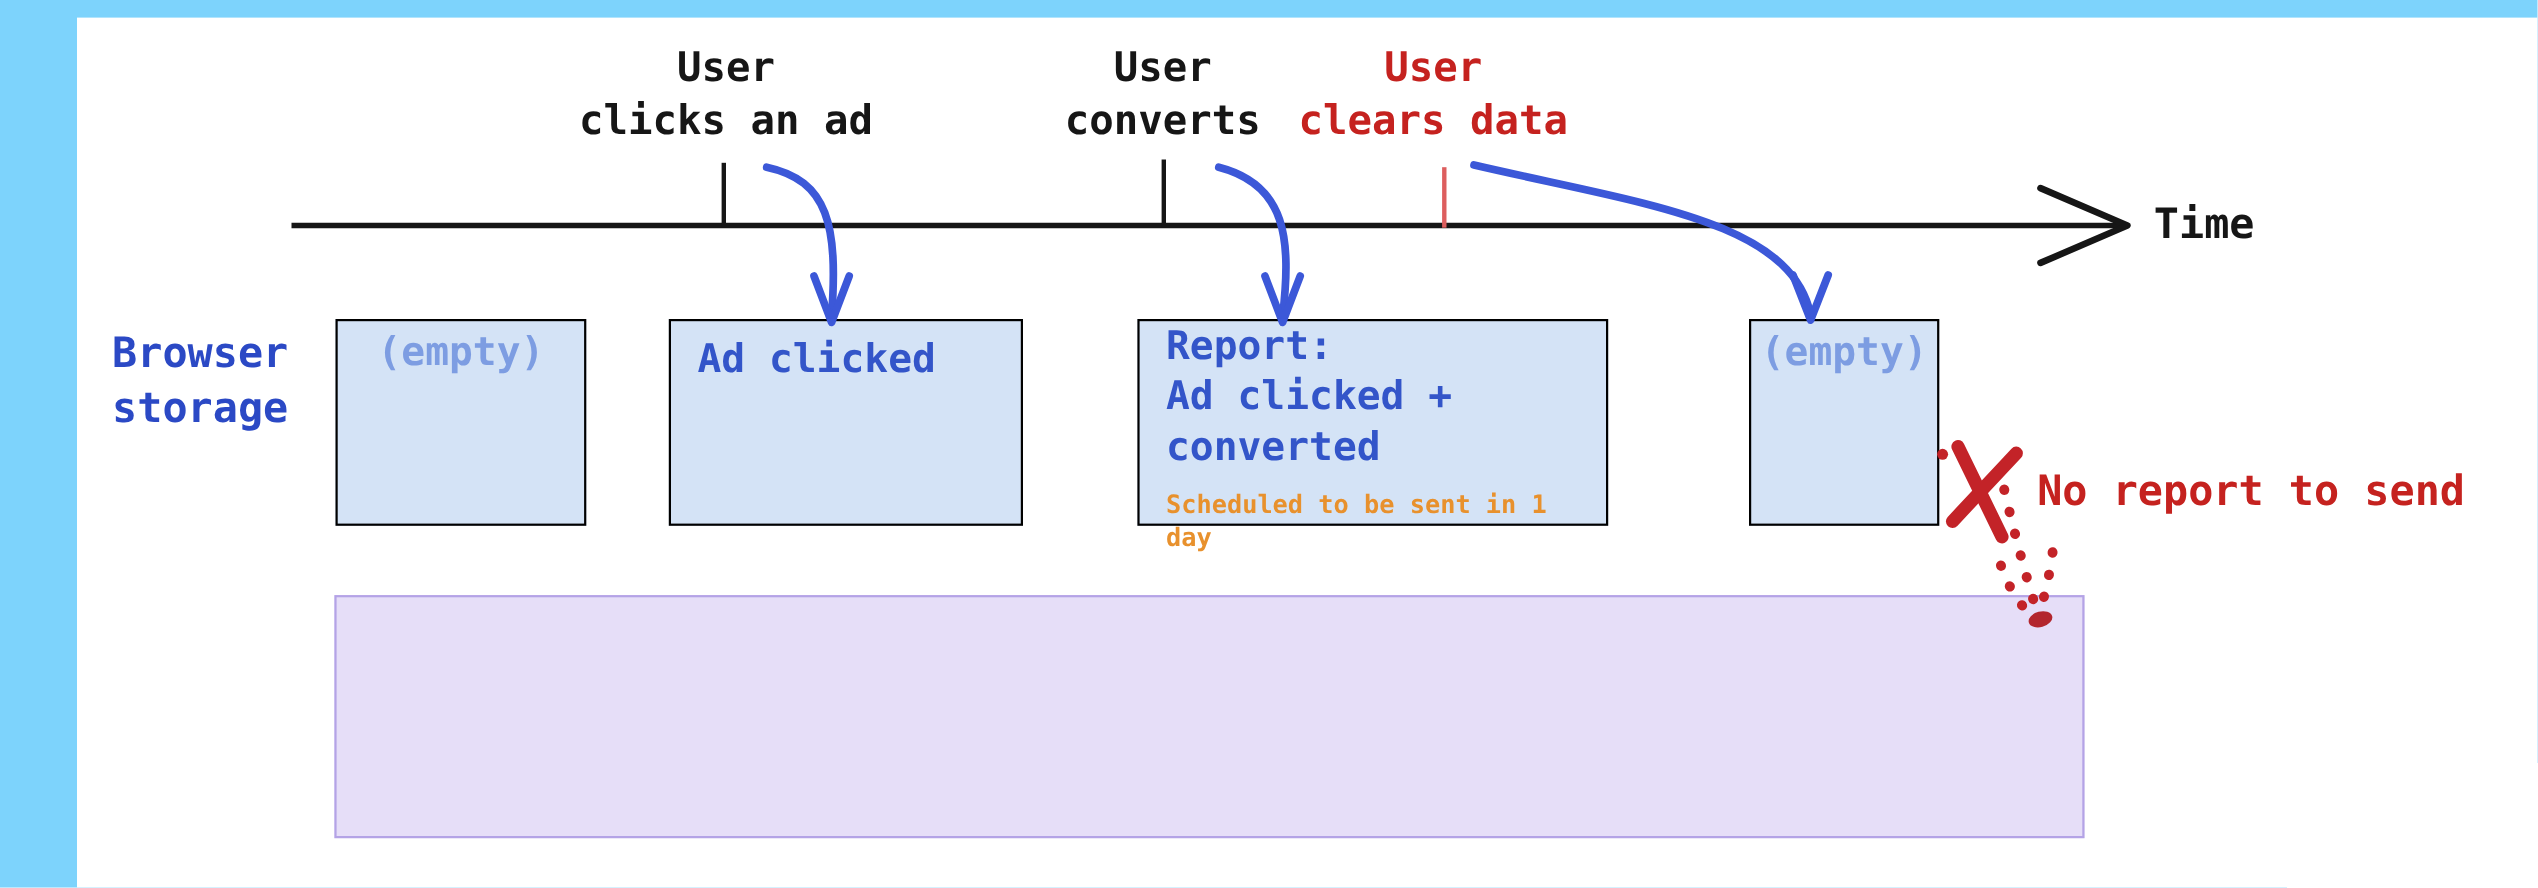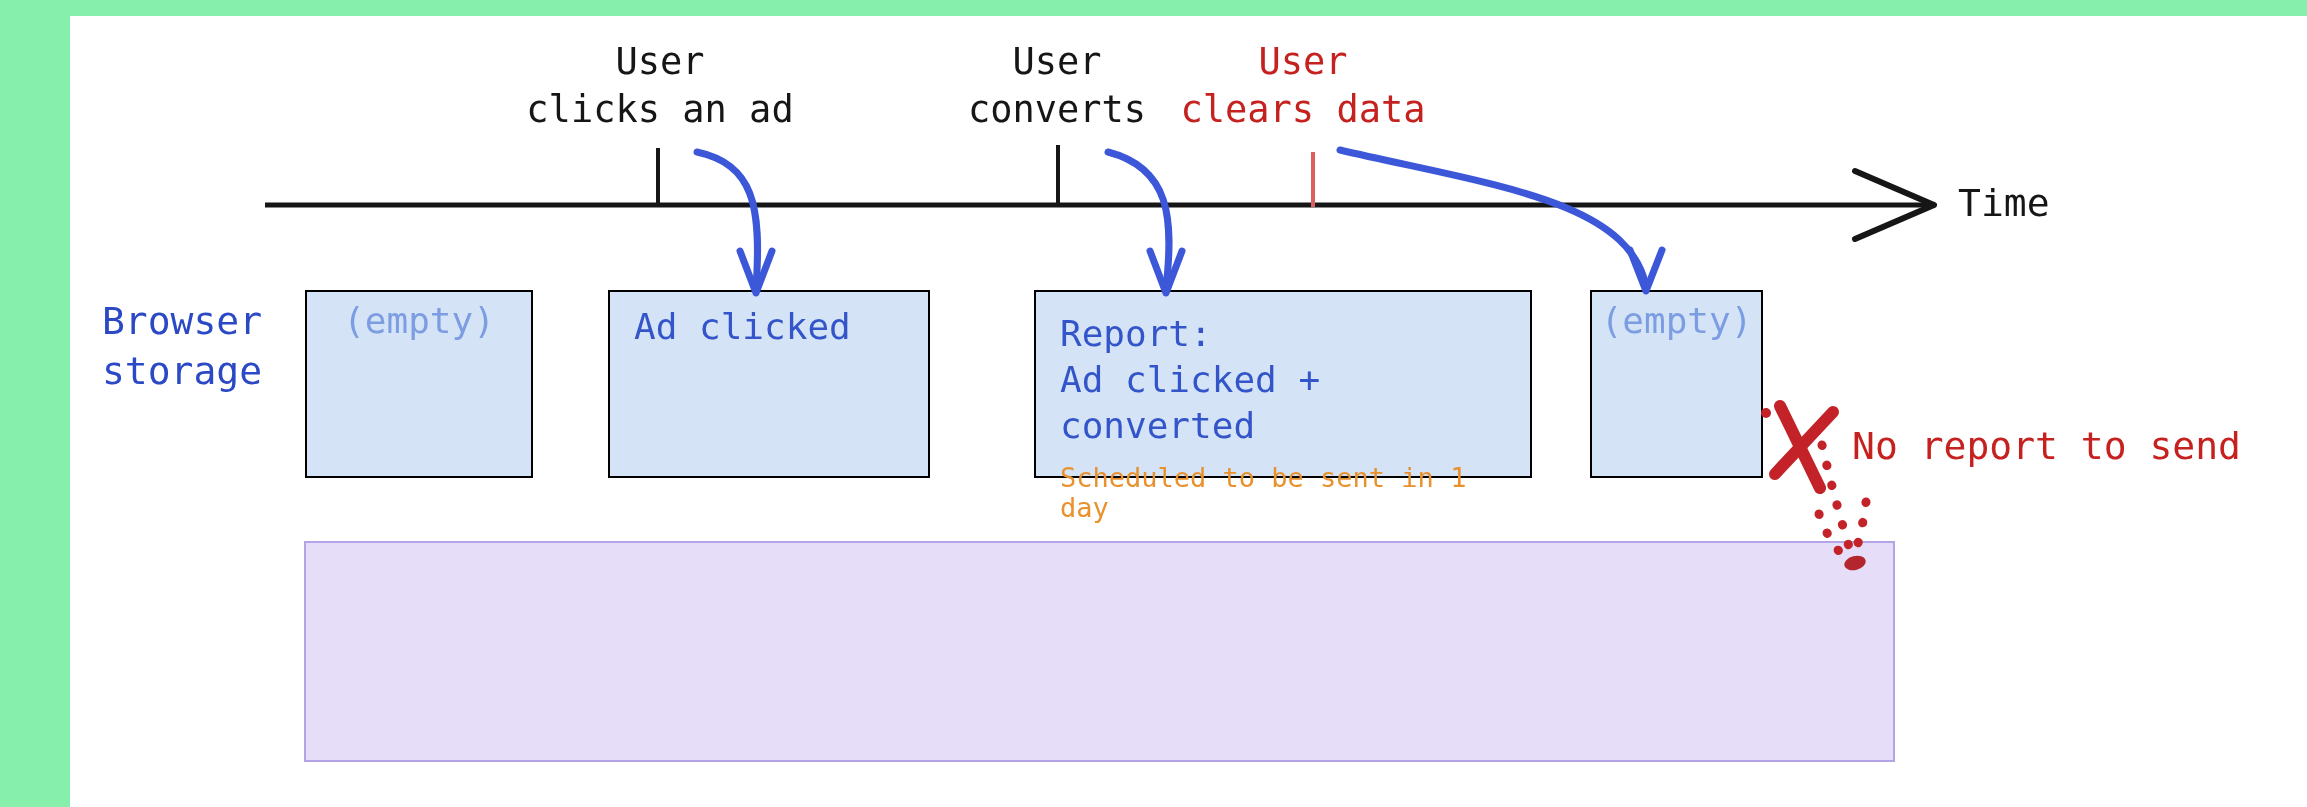--- a/index.html
+++ b/index.html
@@ -1,19 +1,19 @@
 <!DOCTYPE html>
 <html><head>
 <meta charset="utf-8">
 <title>Diagram</title>
 <style>
   html,body{margin:0;padding:0;background:#ffffff}
   .canvas{
-    position:relative;width:2307px;height:807px;background:#86efac;
-    font-family:"DejaVu Sans Mono","Liberation Mono",monospace;font-weight:400;
+    position:relative;width:2307px;height:807px;background:#7dd3fc;
+    font-family:"DejaVu Sans Mono","Liberation Mono",monospace;font-weight:700;
     overflow:hidden;
   }
   .page{position:absolute;left:70px;top:16px;right:0;bottom:0;background:#ffffff}
 
   .event-label{position:absolute;top:38px;width:420px;text-align:center;
     font-size:37px;line-height:48px;color:#161616}
   .evt-click{left:450px}
   .evt-convert{left:847px}
   .evt-clear{left:1093px;color:#c5221f}
 
@@ -22,24 +22,24 @@
   .row-label{position:absolute;left:62px;width:240px;text-align:center;
     font-size:38px;line-height:50px}
   .row-label.browser{top:296px;color:#2b49c5}
   .row-label.adtech{top:580px;color:#6b3fd4}
 
   .sbox{position:absolute;top:290px;height:188px;background:#d4e3f6;
     border:2px solid #000000;box-sizing:border-box;font-size:36px;
     color:#3355c9;line-height:46px}
   .sbox.b1{left:305px;width:228px;text-align:center;padding-top:6px}
   .sbox.b2{left:608px;width:322px;padding:12px 0 0 24px}
-  .sbox.b3{left:1034px;width:498px;padding:19px 0 0 24px}
+  .sbox.b3{left:1034px;width:428px;padding:0 0 0 24px}
   .sbox.b4{left:1590px;width:173px;text-align:center;padding-top:6px}
   .empty-text{color:#7d9de2}
-  .note{font-size:27px;line-height:30px;color:#e8912d;margin-top:14px}
+  .note{font-size:23px;line-height:30px;color:#e8912d;margin-top:14px}
 
   .adtech-box{position:absolute;left:304px;top:541px;width:1591px;height:221px;
     background:#e6def8;border:2px solid #b4a3e6;box-sizing:border-box}
 
   .alert{position:absolute;color:#c5221f;font-size:38px;line-height:50px}
   .no-report{left:1852px;top:421px}
   .no-conv{left:1755px;top:598px}
 
   .overlay{position:absolute;left:0;top:0}
 </style>

